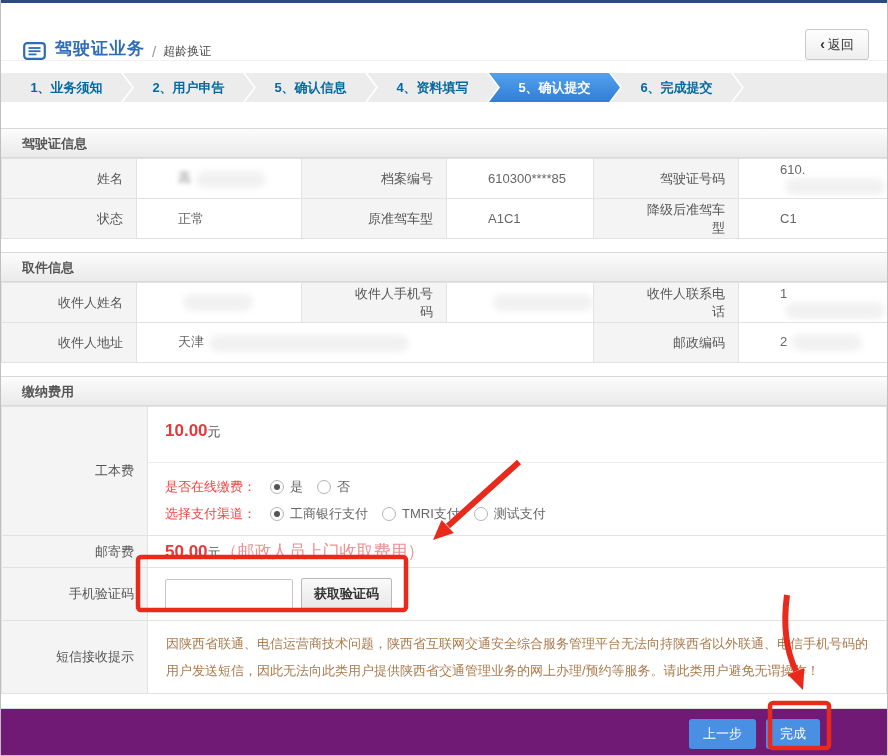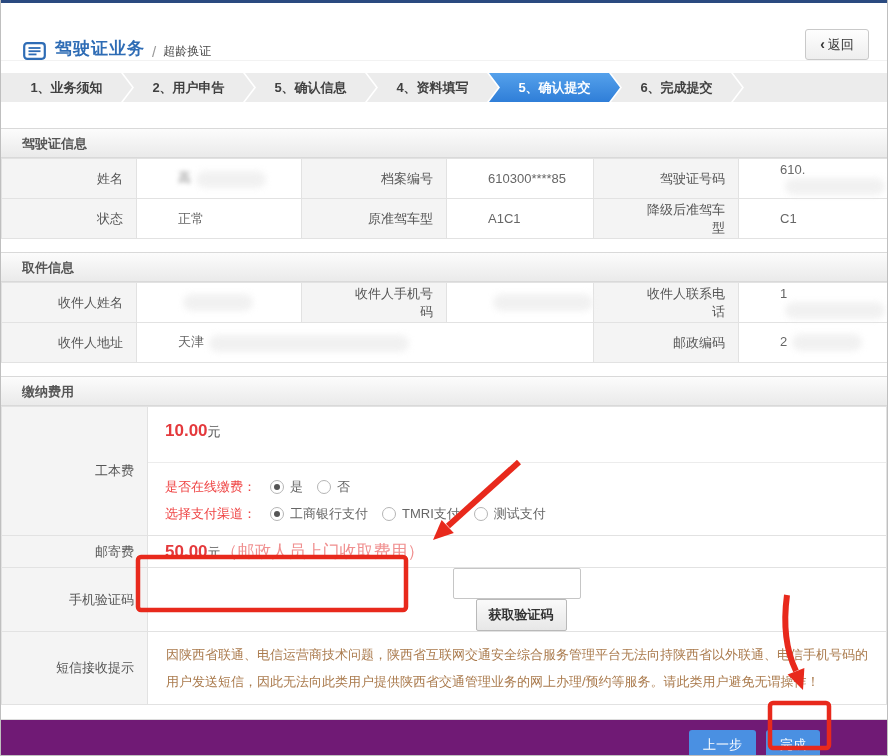--- a/index.html
+++ b/index.html
@@ -46,21 +46,21 @@
 
   
   .steps { display: flex; height: 29px; margin-top: 12px; background: #fff; }
   .step {
     flex: 0 0 131px;
     margin-left: -9px;
     line-height: 29px;
     text-align: center;
     font-size: 13px;
     font-weight: bold;
-    color: #404040;
+    color: #0369a1;
     background: #ececec;
     clip-path: polygon(0 0, calc(100% - 11px) 0, 100% 50%, calc(100% - 11px) 100%, 0 100%, 11px 50%);
   }
   .step:first-child {
     margin-left: 0;
     clip-path: polygon(0 0, calc(100% - 11px) 0, 100% 50%, calc(100% - 11px) 100%, 0 100%);
   }
   .step.active { background: linear-gradient(#55a1eb, #2f7ed8); color: #fff; }
   .step-filler {
     flex: 1 1 auto;
@@ -107,21 +107,21 @@
   .radio {
     display: inline-block; width: 14px; height: 14px;
     border: 1px solid #b5b5b5; border-radius: 50%;
     background: #fff; margin-right: 6px; position: relative;
   }
   .radio.checked::after {
     content: ""; position: absolute; left: 3px; top: 3px;
     width: 6px; height: 6px; border-radius: 50%; background: #555;
   }
   .fee-line { padding: 0 17px; }
-  .captcha-wrap { padding: 0 17px; display: flex; align-items: center; flex-direction: column; }
+  .captcha-wrap { padding: 0 17px; display: flex; align-items: center; }
   .captcha-input {
     width: 128px; height: 31px;
     border: 1px solid #c6c6c6; border-radius: 2px;
     padding: 0 8px; font-size: 14px; font-family: inherit;
   }
   .code-btn {
     margin-left: 8px;
     height: 32px; padding: 0 12px;
     background: linear-gradient(#fafafa, #e7e7e7);
     border: 1px solid #b9b9b9; border-radius: 2px;

